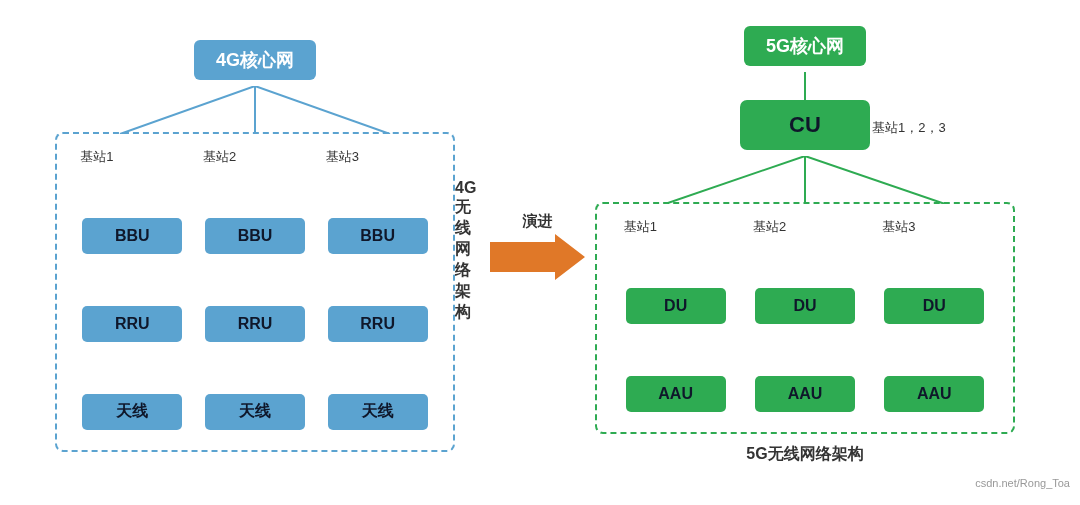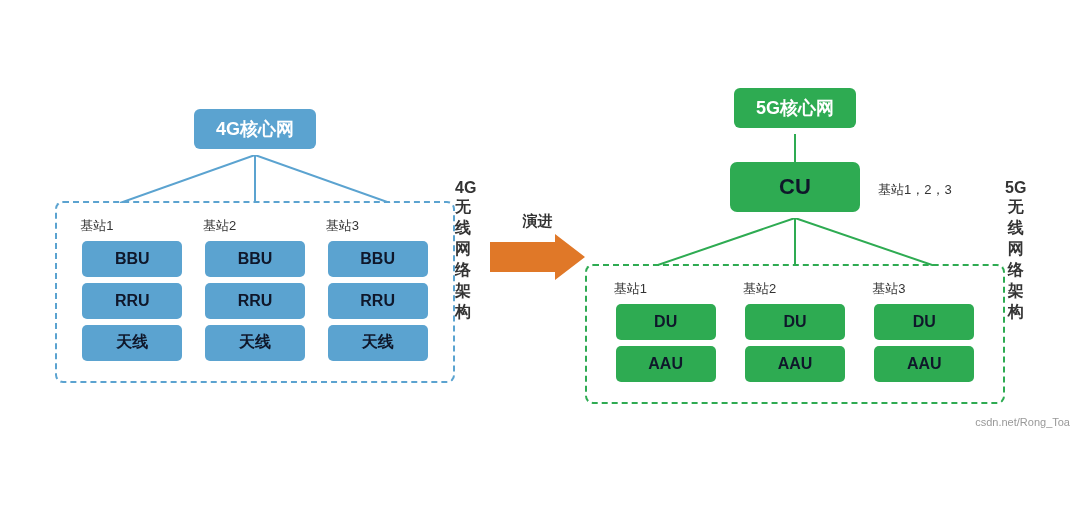--- a/index.html
+++ b/index.html
@@ -68,20 +68,21 @@
       align-items: flex-start;
       width: 100%;
       margin-top: 4px;
     }
 
     .station {
       display: flex;
       flex-direction: column;
       align-items: center;
       width: 108px;
+      gap: 46px;
     }
 
     .station-label {
       font-size: 13px;
       color: #333;
       margin-bottom: 6px;
       align-self: flex-start;
       margin-left: 2px;
     }
 
@@ -131,21 +132,21 @@
     .orange-arrow-text {
       font-size: 15px;
       font-weight: bold;
       color: #333;
       margin-bottom: 3px;
     }
 
     
     .right-section {
       display: flex;
-      flex-direction: row;
+      flex-direction: column;
       align-items: center;
       width: 440px;
     }
 
     .footer-label {
       font-size: 16px;
       font-weight: bold;
       color: #333;
       margin-top: 10px;
       text-align: center;
@@ -221,21 +222,21 @@
     <div style="position:relative; width:420px; display:flex; flex-direction:column; align-items:center;">
 
       <div class="core-node green">5G核心网</div>
 
       <svg width="420" height="30" viewBox="0 0 420 30" style="display:block; margin-bottom:-2px;">
         <line x1="210" y1="0" x2="210" y2="30" stroke="#2eab52" stroke-width="2"></line>
       </svg>
 
       <div style="position:relative; display:flex; align-items:center; margin-bottom:0;">
         <div class="node-box green" style="width:130px; height:50px; font-size:22px; border-radius:7px;">CU</div>
-        <div style="position:absolute; left:148px; font-size:13px; color:#333; white-space:nowrap;">基站1，2，3</div>
+        <div style="position:absolute; left:132px; font-size:13px; color:#333; white-space:nowrap;">基站1，2，3</div>
       </div>
 
       <svg width="420" height="48" viewBox="0 0 420 48" style="display:block; margin-bottom:-2px;">
         <line x1="210" y1="0" x2="70" y2="48" stroke="#2eab52" stroke-width="2"></line>
         <line x1="210" y1="0" x2="210" y2="48" stroke="#2eab52" stroke-width="2"></line>
         <line x1="210" y1="0" x2="350" y2="48" stroke="#2eab52" stroke-width="2"></line>
       </svg>
 
       <div class="dashed-box green-dashed">
         <div class="stations-row">

